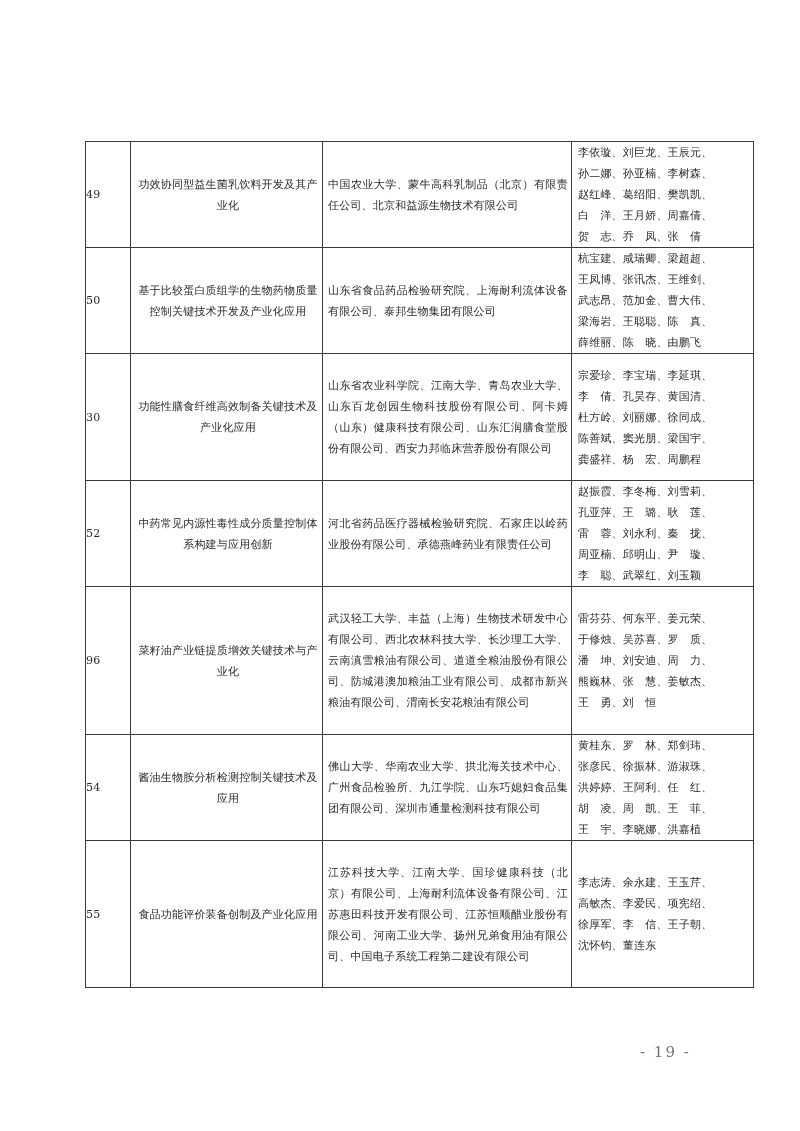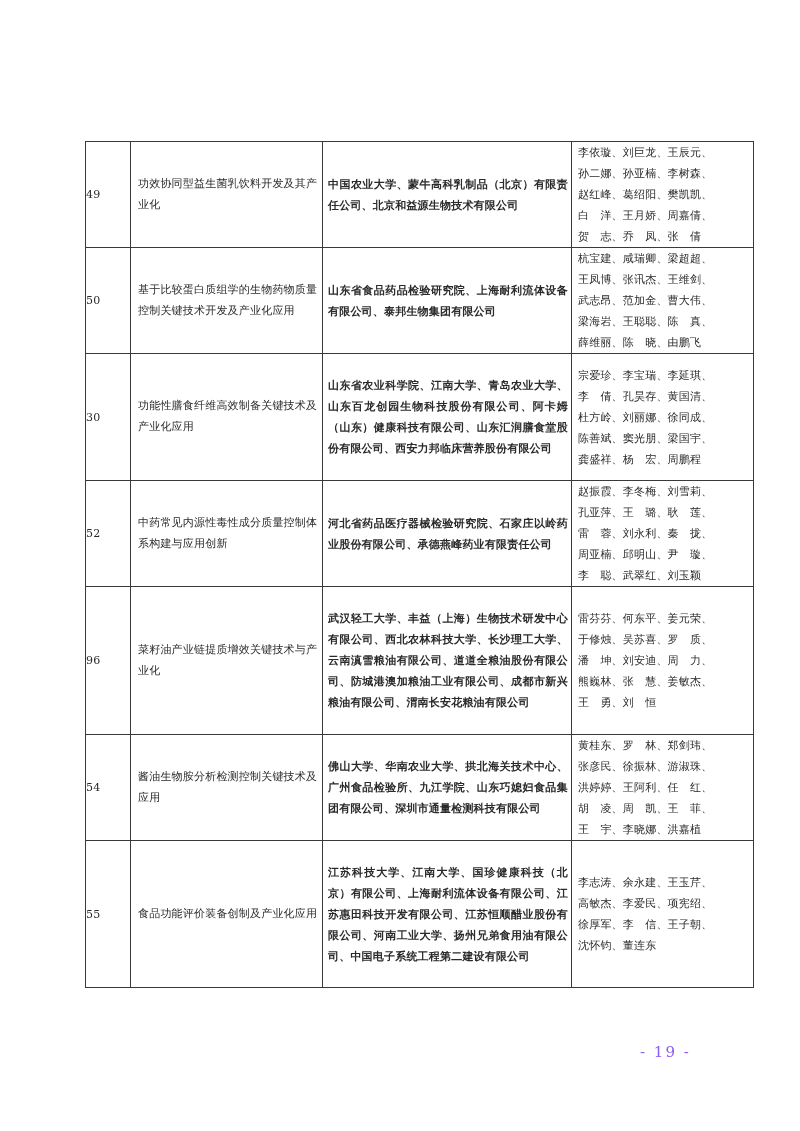--- a/index.html
+++ b/index.html
@@ -38,48 +38,46 @@
     }
     td.c-num {
       width: 44px;
       text-align: left;
       font-size: 13px;
     }
     td.c-title {
       width: 180px;
       padding-left: 7px !important;
       padding-right: 4px !important;
-      text-align: left;
-      font-family: Liberation Mono, monospace;
+      text-align: center;
     }
     td.c-units {
       width: 240px;
       padding-left: 5px !important;
       padding-right: 3px !important;
       text-align: justify;
-      font-weight: bold;
     }
     td.c-people {
       width: 174px;
       padding-left: 6px !important;
       padding-right: 1px !important;
       text-align: left;
       white-space: pre-line;
     }
     .cell-text {
       display: block;
       word-break: break-all;
     }
     .page-number {
       position: absolute;
       left: 640px;
       top: 1043px;
       font-size: 15px;
       letter-spacing: 2px;
-      color: #8b5cf6;
+      color: #737373;
     }
   </style>
 </head>
 <body>
 
 <div class="page">
   <table class="awards">
     <tbody id="table-body">
 
       <tr style="height: 105px;">

